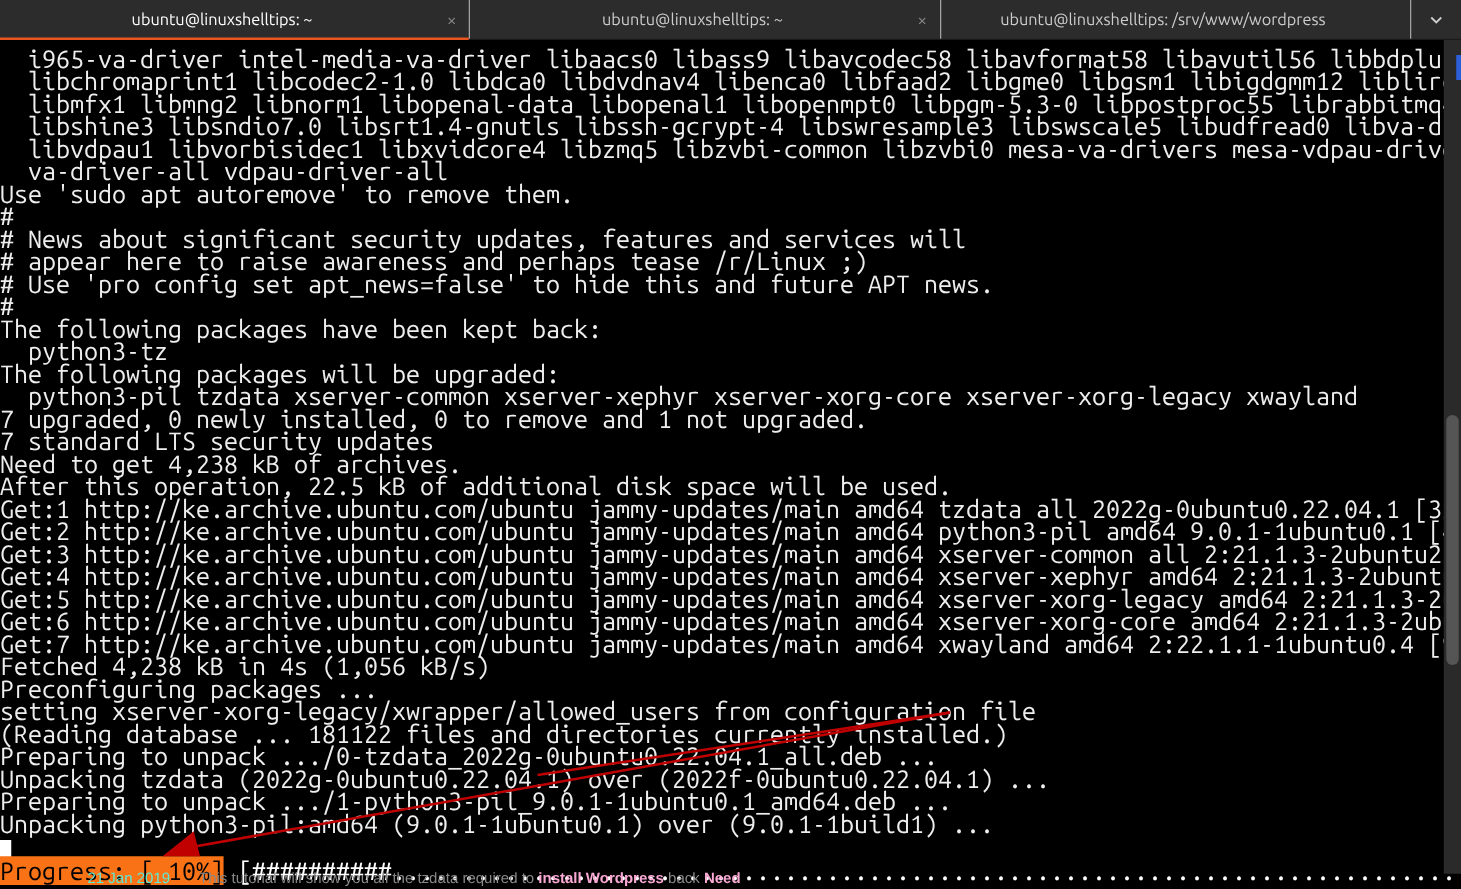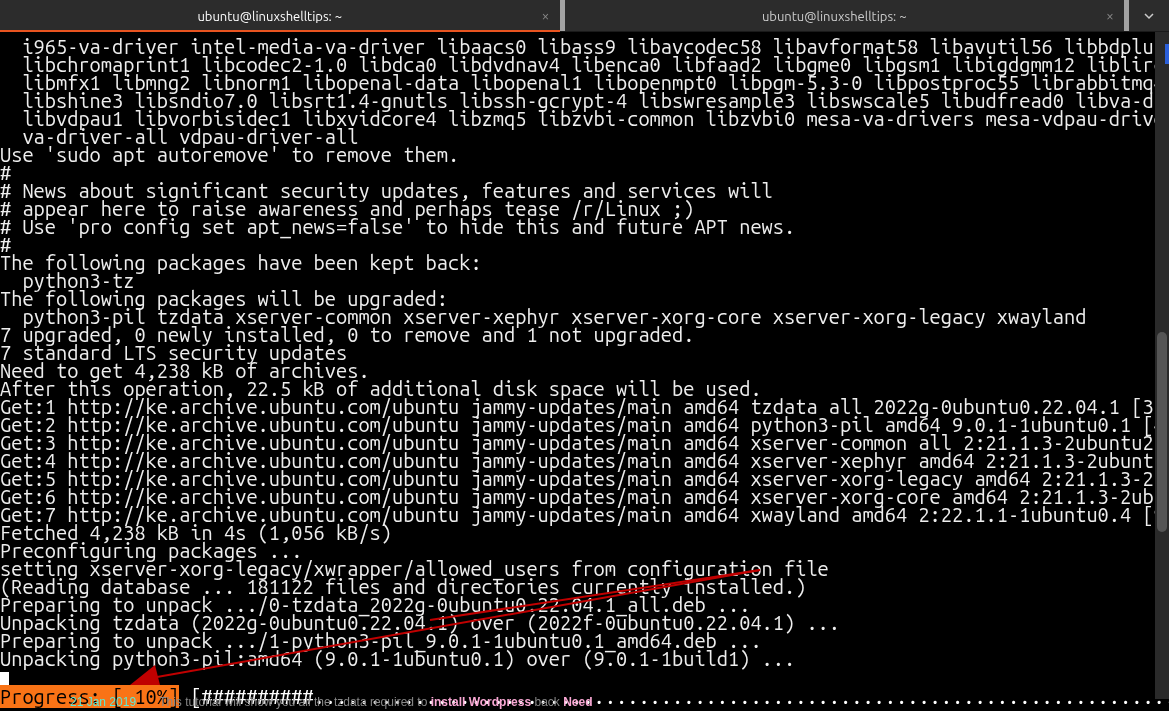--- a/index.html
+++ b/index.html
@@ -24,21 +24,21 @@
   flex: 1;
   display: flex;
   align-items: center;
   justify-content: center;
   color: #ccc;
   font-family: Ubuntu, sans-serif;
   font-size: 13px;
   position: relative;
   cursor: pointer;
   padding: 0 30px 0 10px;
-  border-right: 5px solid #a3a3a3;
+  border-right: 1px solid #a3a3a3;
 }
 .tab.active { color: #fff; }
 .tab.active::after {
   content: "";
   position: absolute;
   left: 0; right: 0; bottom: -1px;
   height: 2px;
   background: #e95420;
 }
 .tab .close {
@@ -123,20 +123,23 @@
 
 <div class="tabbar">
   <div class="tab active">
     <span>ubuntu@linuxshelltips: ~</span>
     <span class="close">×</span>
   </div>
   <div class="tab">
     <span>ubuntu@linuxshelltips: ~</span>
     <span class="close">×</span>
   </div>
+  <div class="tab">
+    <span>ubuntu@linuxshelltips: /srv/www/wordpress</span>
+  </div>
   <div class="expand">
     <svg width="12" height="12" viewBox="0 0 12 12">
         <path d="M2 4 L6 8 L10 4" stroke="#ccc" stroke-width="1.5" fill="none"></path>
       </svg>
   </div>
 </div>
 
 <div class="terminal" id="term">  i965-va-driver intel-media-va-driver libaacs0 libass9 libavcodec58 libavformat58 libavutil56 libbdplus0 libbluray2 libbs2b0
   libchromaprint1 libcodec2-1.0 libdca0 libdvdnav4 libenca0 libfaad2 libgme0 libgsm1 libigdgmm12 liblirc-client0 libmad0
   libmfx1 libmng2 libnorm1 libopenal-data libopenal1 libopenmpt0 libpgm-5.3-0 libpostproc55 librabbitmq4 libsdl1.2debian

